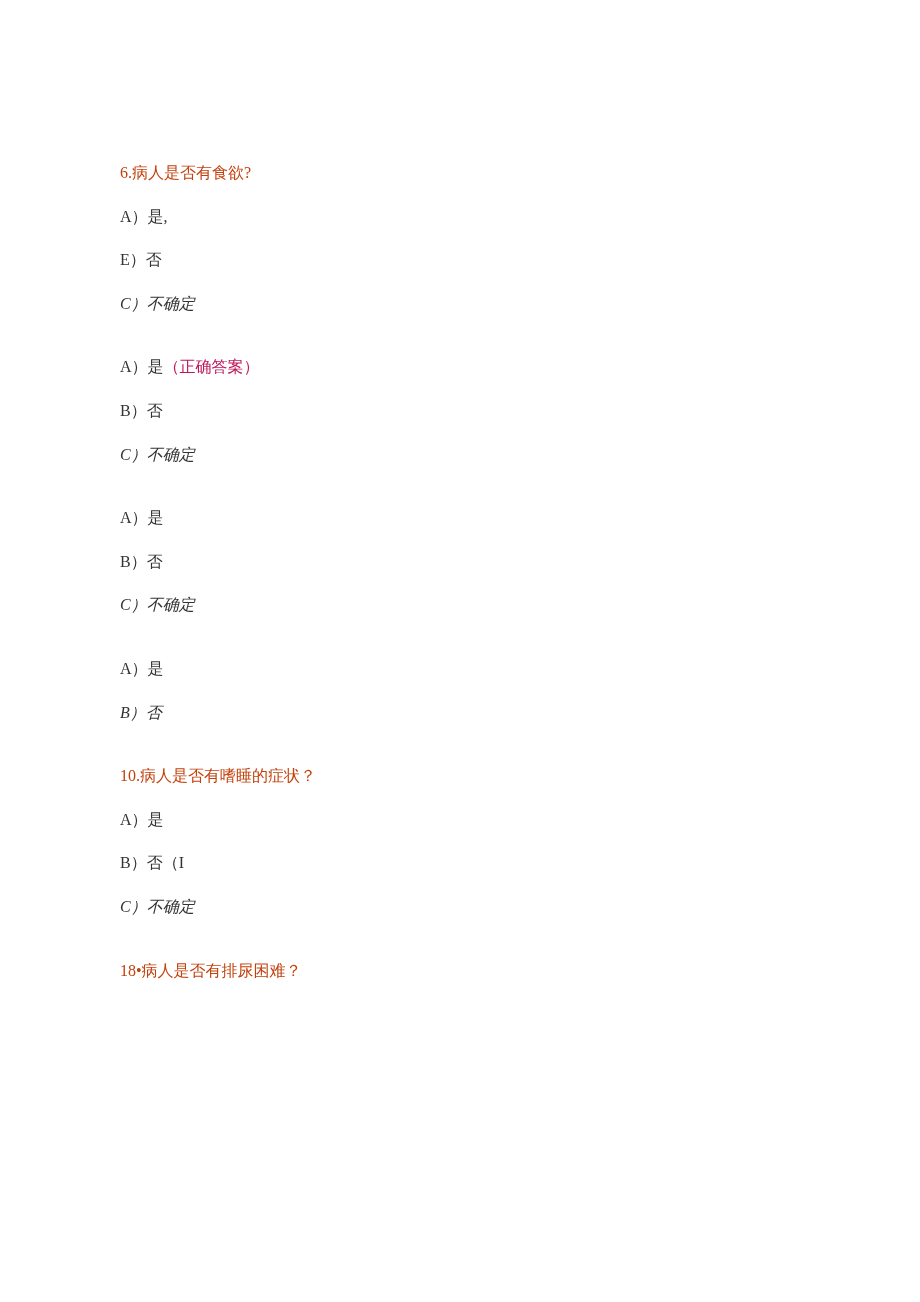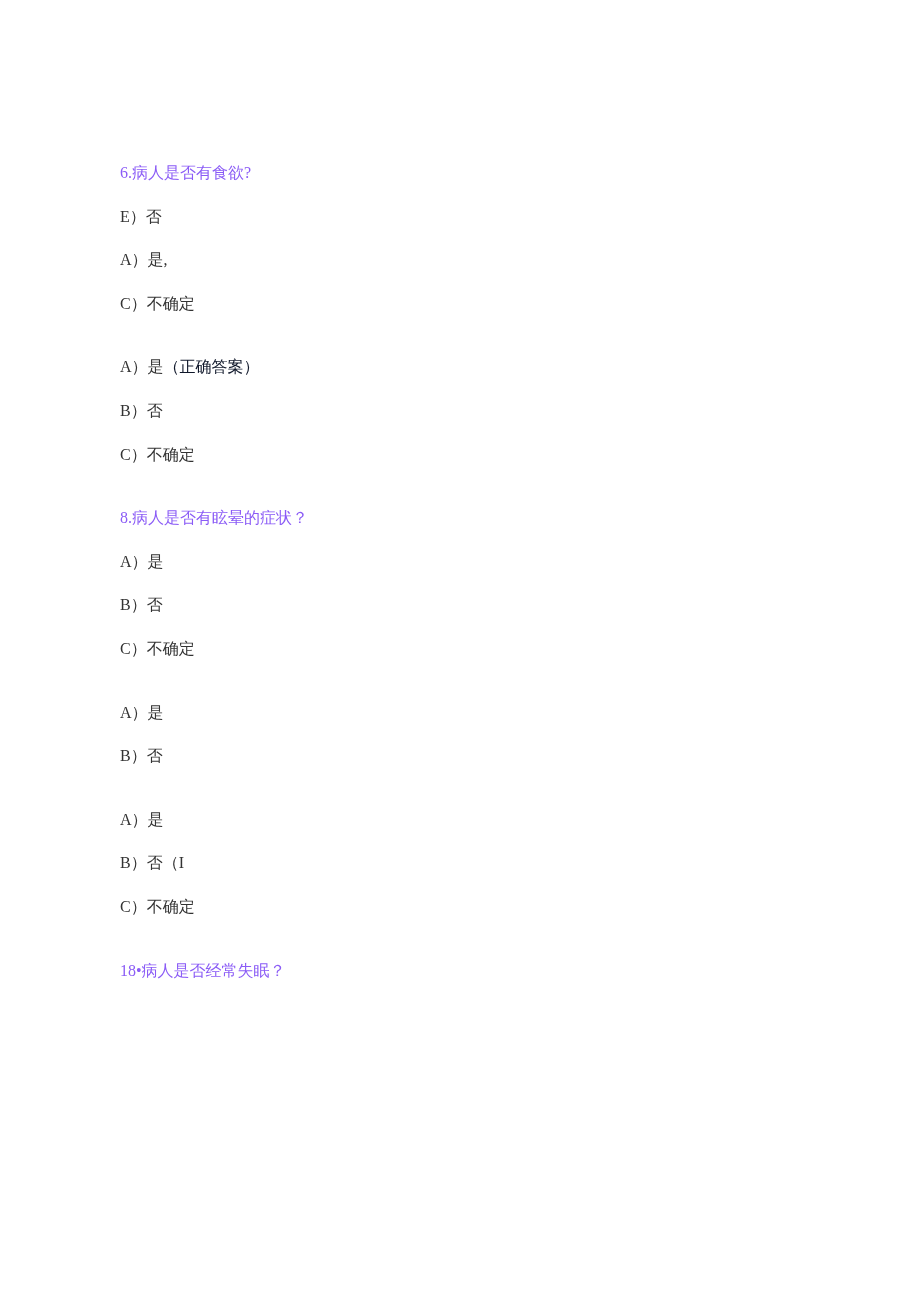--- a/index.html
+++ b/index.html
@@ -14,65 +14,66 @@
       color: #333333;
       width: 920px;
       padding: 160px 120px 100px 120px;
       line-height: 1.6;
     }
     .question-block {
       margin-bottom: 38px;
     }
     .question-text {
       margin-bottom: 18px;
-      color: #8b5cf6;
+      color: #c2410c;
     }
     .option {
       margin-bottom: 18px;
       color: #333333;
     }
     .option:last-child {
       margin-bottom: 0;
+      font-style: italic;
     }
     .correct-answer {
-      color: #0f172a;
+      color: #be185d;
     }
     .orange-char {
       color: #d4a574;
     }
     .q-number {
       font-family: "Times New Roman", serif;
     }
   </style>
 </head>
 <body>
 
 <div id="content">
     <div class="question-block">
       <div class="question-text"><span class="q-number">6.</span><span>病人是否有食欲?</span></div>
+      <div class="option"><span>A）是,</span></div>
       <div class="option"><span>E）否</span></div>
-      <div class="option"><span>A）是,</span></div>
       <div class="option"><span>C）不确定</span></div>
     </div>
     <div class="question-block">
       <div class="option"><span>A）是</span><span class="correct-answer">（正确答案）</span></div>
       <div class="option"><span>B）否</span></div>
       <div class="option"><span>C）不确定</span></div>
     </div>
     <div class="question-block">
-      <div class="question-text"><span class="q-number">8.</span><span>病人是否有眩晕的症状？</span></div>
       <div class="option"><span>A）是</span></div>
       <div class="option"><span>B）否</span></div>
       <div class="option"><span>C）不确定</span></div>
     </div>
     <div class="question-block">
       <div class="option"><span>A）是</span></div>
       <div class="option"><span>B）否</span></div>
     </div>
     <div class="question-block">
+      <div class="question-text"><span class="q-number">10.</span><span>病人是否有嗜睡的症状？</span></div>
       <div class="option"><span>A）是</span></div>
       <div class="option"><span>B）否（I</span></div>
       <div class="option"><span>C）不确定</span></div>
     </div>
     <div class="question-block">
-      <div class="question-text"><span class="q-number">18•</span><span>病人是否经常失眠？</span></div>
+      <div class="question-text"><span class="q-number">18•</span><span>病人是否有排尿困难？</span></div>
     </div>
   </div>
 
 </body></html>

